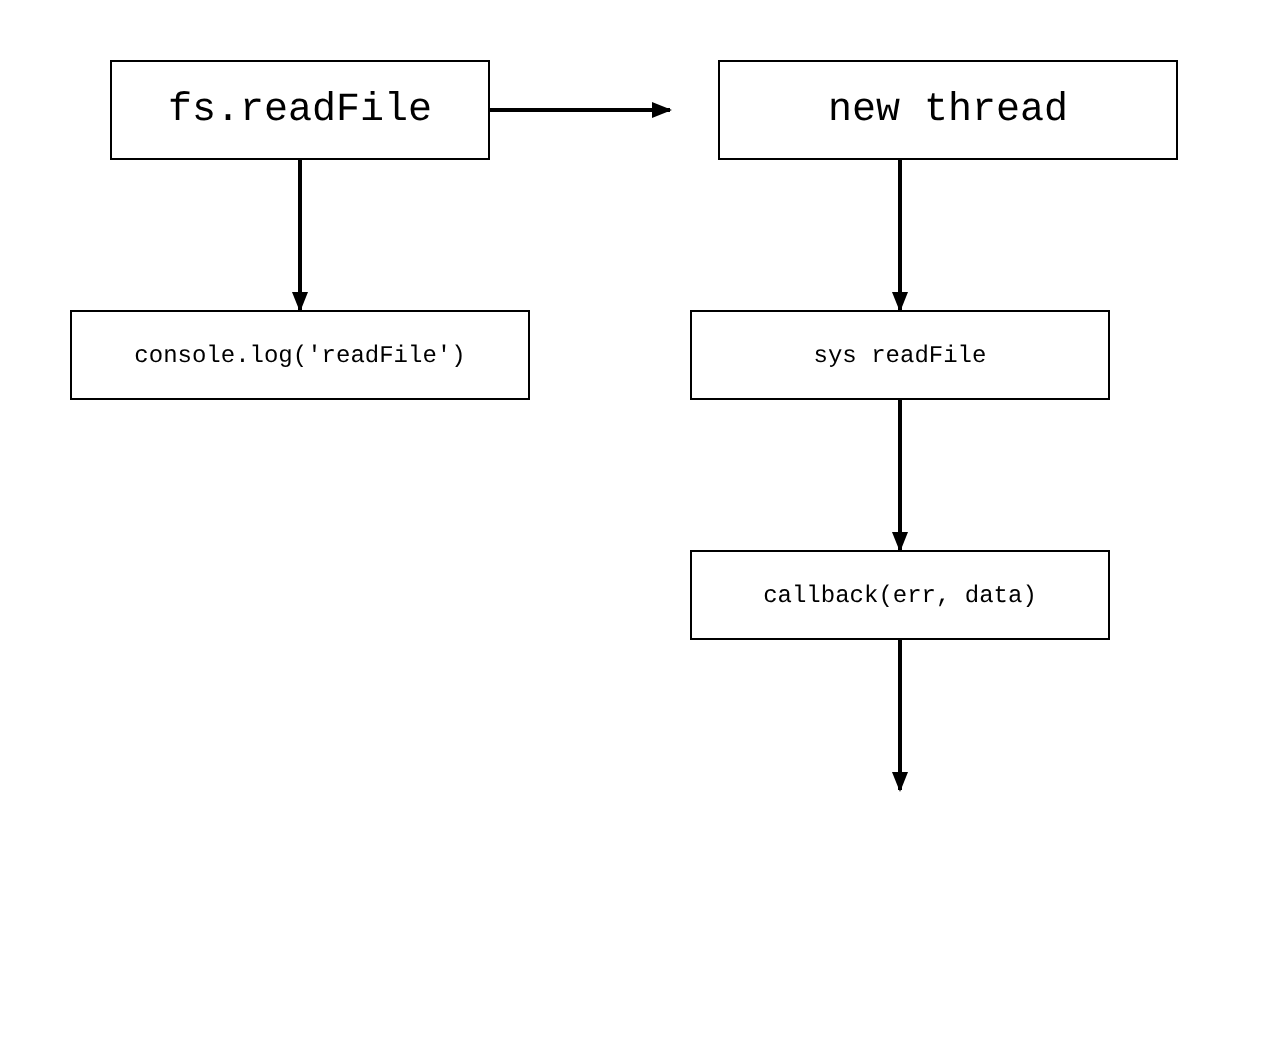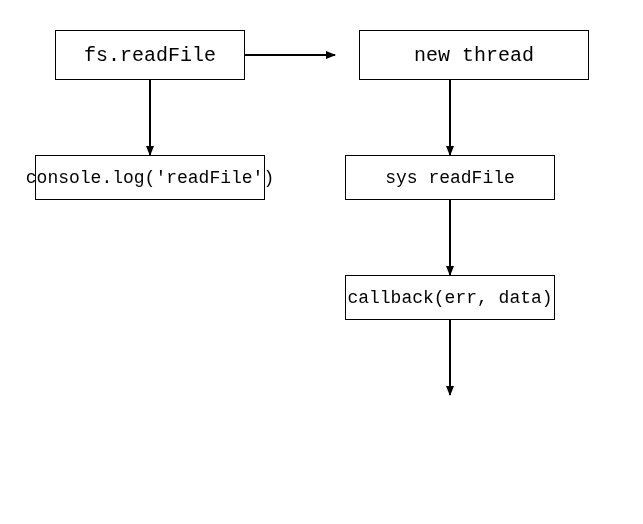--- a/index.html
+++ b/index.html
@@ -25,21 +25,21 @@
     justify-content: center;
     box-sizing: border-box;
     text-align: center;
     color: #000000;
   }
   .node-large {
     font-size: 20px;
     font-weight: normal;
   }
   .node-small {
-    font-size: 18px;
+    font-size: 12px;
     align-items: center;
   }
   svg.arrows {
     position: absolute;
     left: 0;
     top: 0;
     width: 643px;
     height: 524px;
     pointer-events: none;
   }

